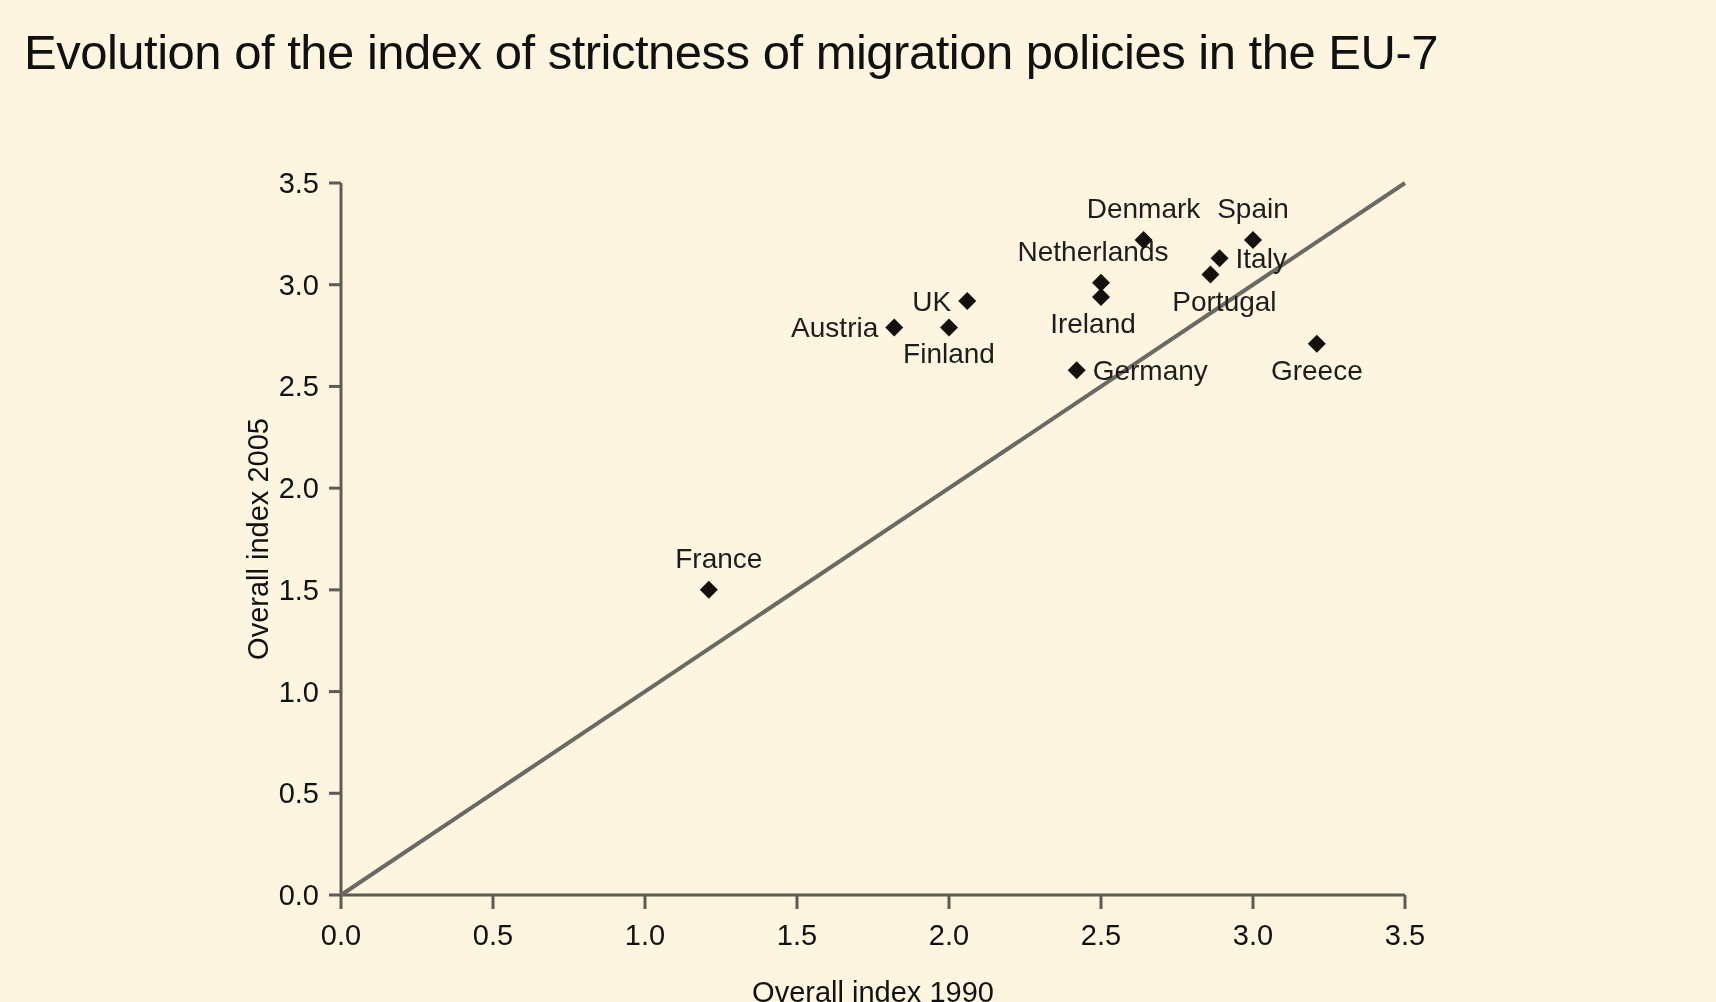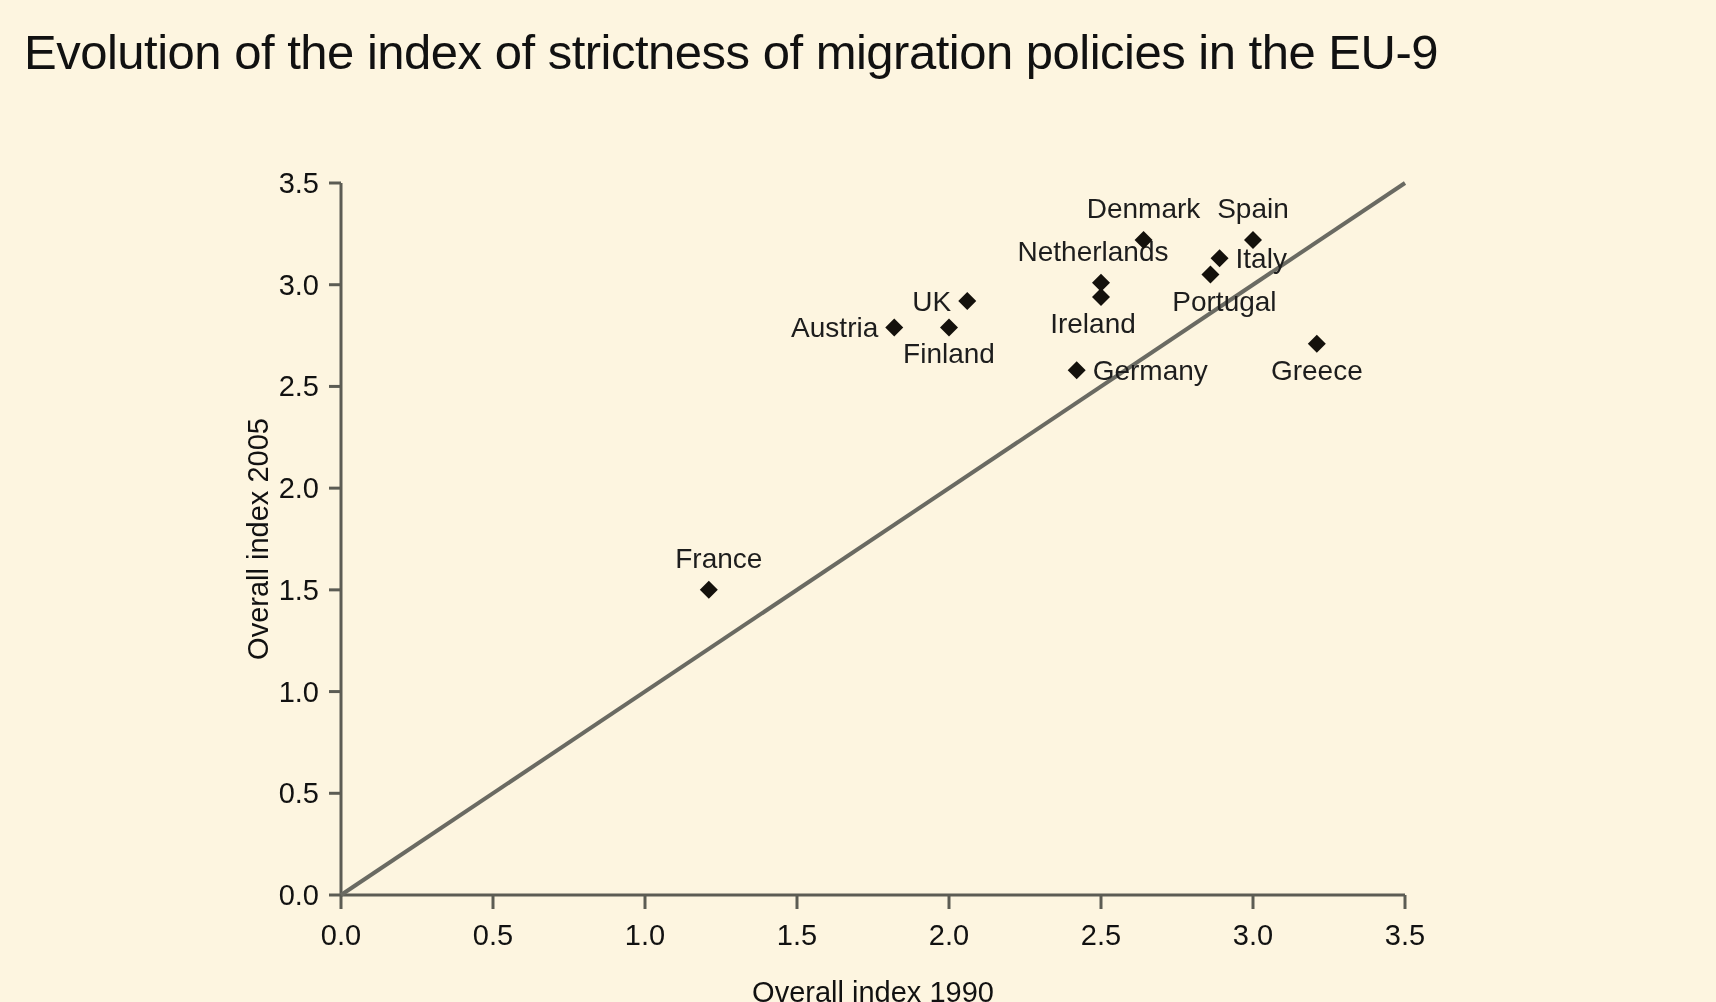--- a/index.html
+++ b/index.html
@@ -41,21 +41,21 @@
   .pt{ fill:#14110c; }
   .pt-label{
     font-family:"Liberation Sans", sans-serif;
     font-size:28px;
     fill:#1d1d1d;
   }
 </style>
 </head>
 <body>
 
-<div id="chart-title">Evolution of the index of strictness of migration policies in the EU-9</div>
+<div id="chart-title">Evolution of the index of strictness of migration policies in the EU-7</div>
 
 <div id="plot-wrap">
   <svg id="scatter" width="1716" height="1002">
     <g id="axes-group">
         <line x1="341" y1="895" x2="341" y2="183" class="axis-line"></line>
         <line x1="341" y1="895" x2="1405" y2="895" class="axis-line"></line>
         <line x1="329" y1="895" x2="341" y2="895" class="tick-line"></line>
         <text x="319" y="905" class="tick-label" text-anchor="end">0.0</text>
         <line x1="329" y1="793.2857142857143" x2="341" y2="793.2857142857143" class="tick-line"></line>
         <text x="319" y="803.2857142857143" class="tick-label" text-anchor="end">0.5</text>

